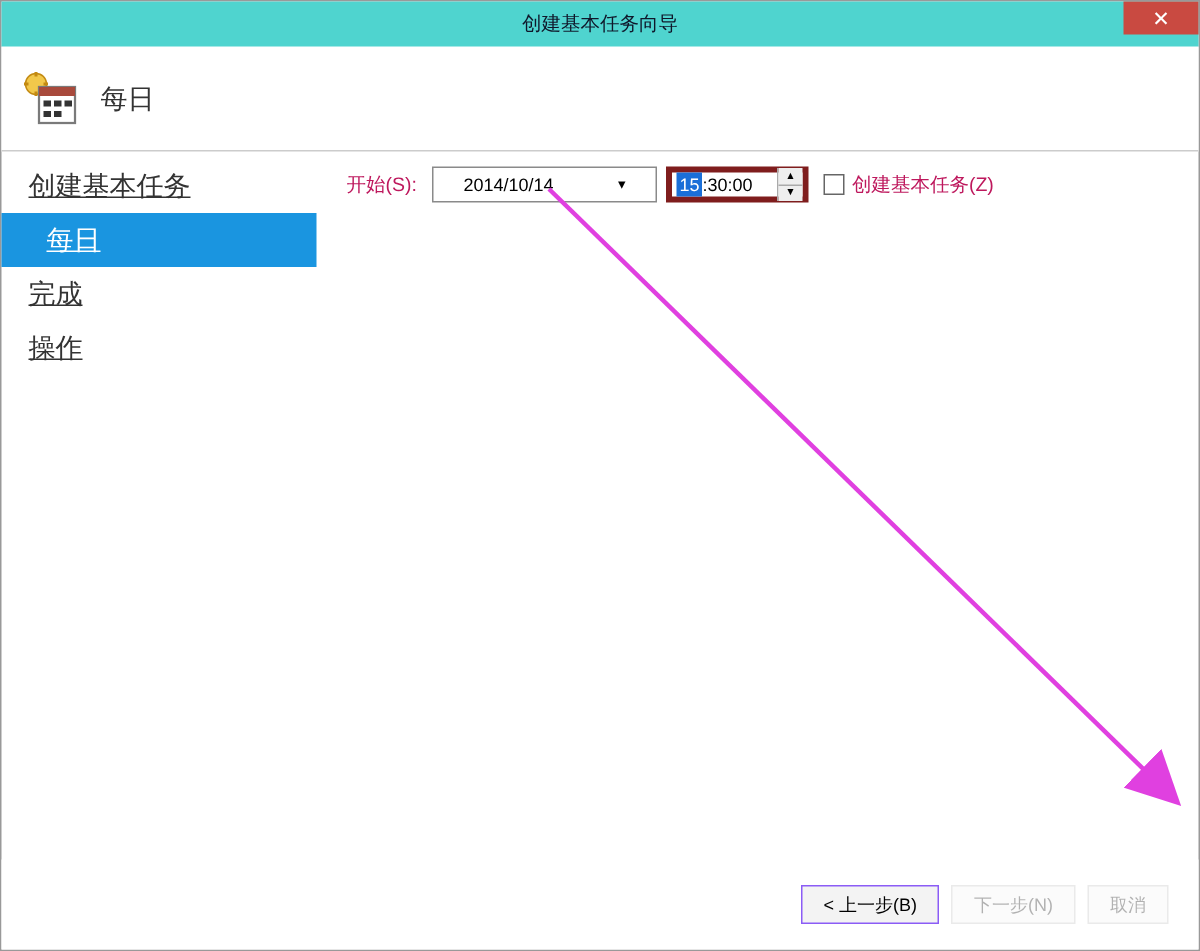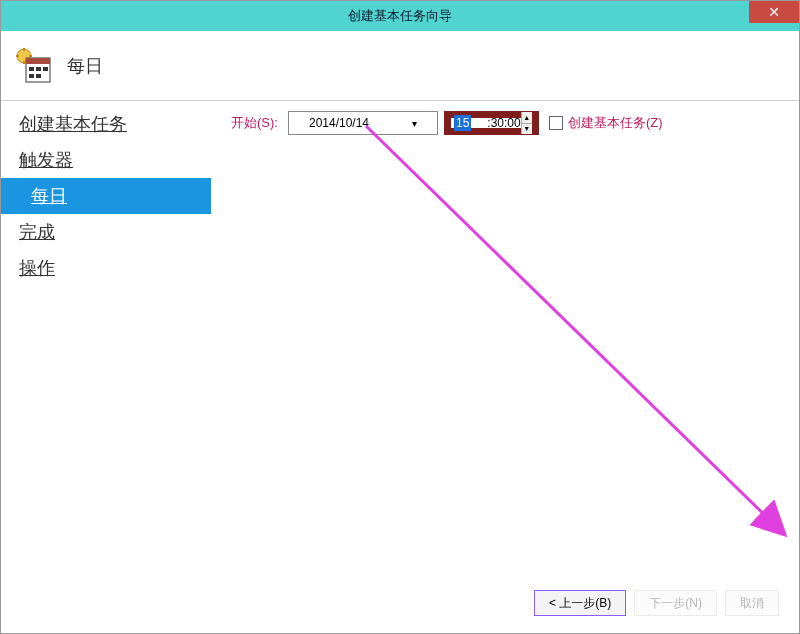--- a/index.html
+++ b/index.html
@@ -111,35 +111,35 @@
       cursor: pointer;
       justify-content: space-between;
       margin-right: 6px;
     }
     .date-input .dropdown-icon {
       font-size: 10px;
     }
     .time-input {
       width: 95px;
       height: 24px;
-      border: 7px solid #7f1d1d;
+      border: 4px solid #7f1d1d;
       display: flex;
       align-items: center;
       background: #fff;
       margin-right: 10px;
     }
     .time-input .time-sel {
       background: #1a6fd8;
       color: #fff;
       padding: 1px 2px;
       margin-left: 3px;
     }
     .time-input .time-rest {
       flex: 1;
-      padding-left: 16px;
+      padding-left: 0;
     }
     .spinner {
       width: 17px;
       height: 22px;
       border-left: 1px solid #aaa;
       display: flex;
       flex-direction: column;
     }
     .spinner div {
       flex: 1;
@@ -230,21 +230,20 @@
         <rect x="20" y="26" width="5" height="4" fill="#333"></rect>
       </svg>
     </div>
     <span class="header-title">每日</span>
   </div>
 
   <div class="body-section">
 
     <div class="sidebar">
       <div class="sidebar-item">创建基本任务</div>
-      <div class="sidebar-item">触发器</div>
       <div class="sidebar-item selected indent">每日</div>
       <div class="sidebar-item">完成</div>
       <div class="sidebar-item">操作</div>
     </div>
 
     <div class="content">
 
       <div class="row">
         <span class="label">开始(S):</span>
         <div class="date-input">

